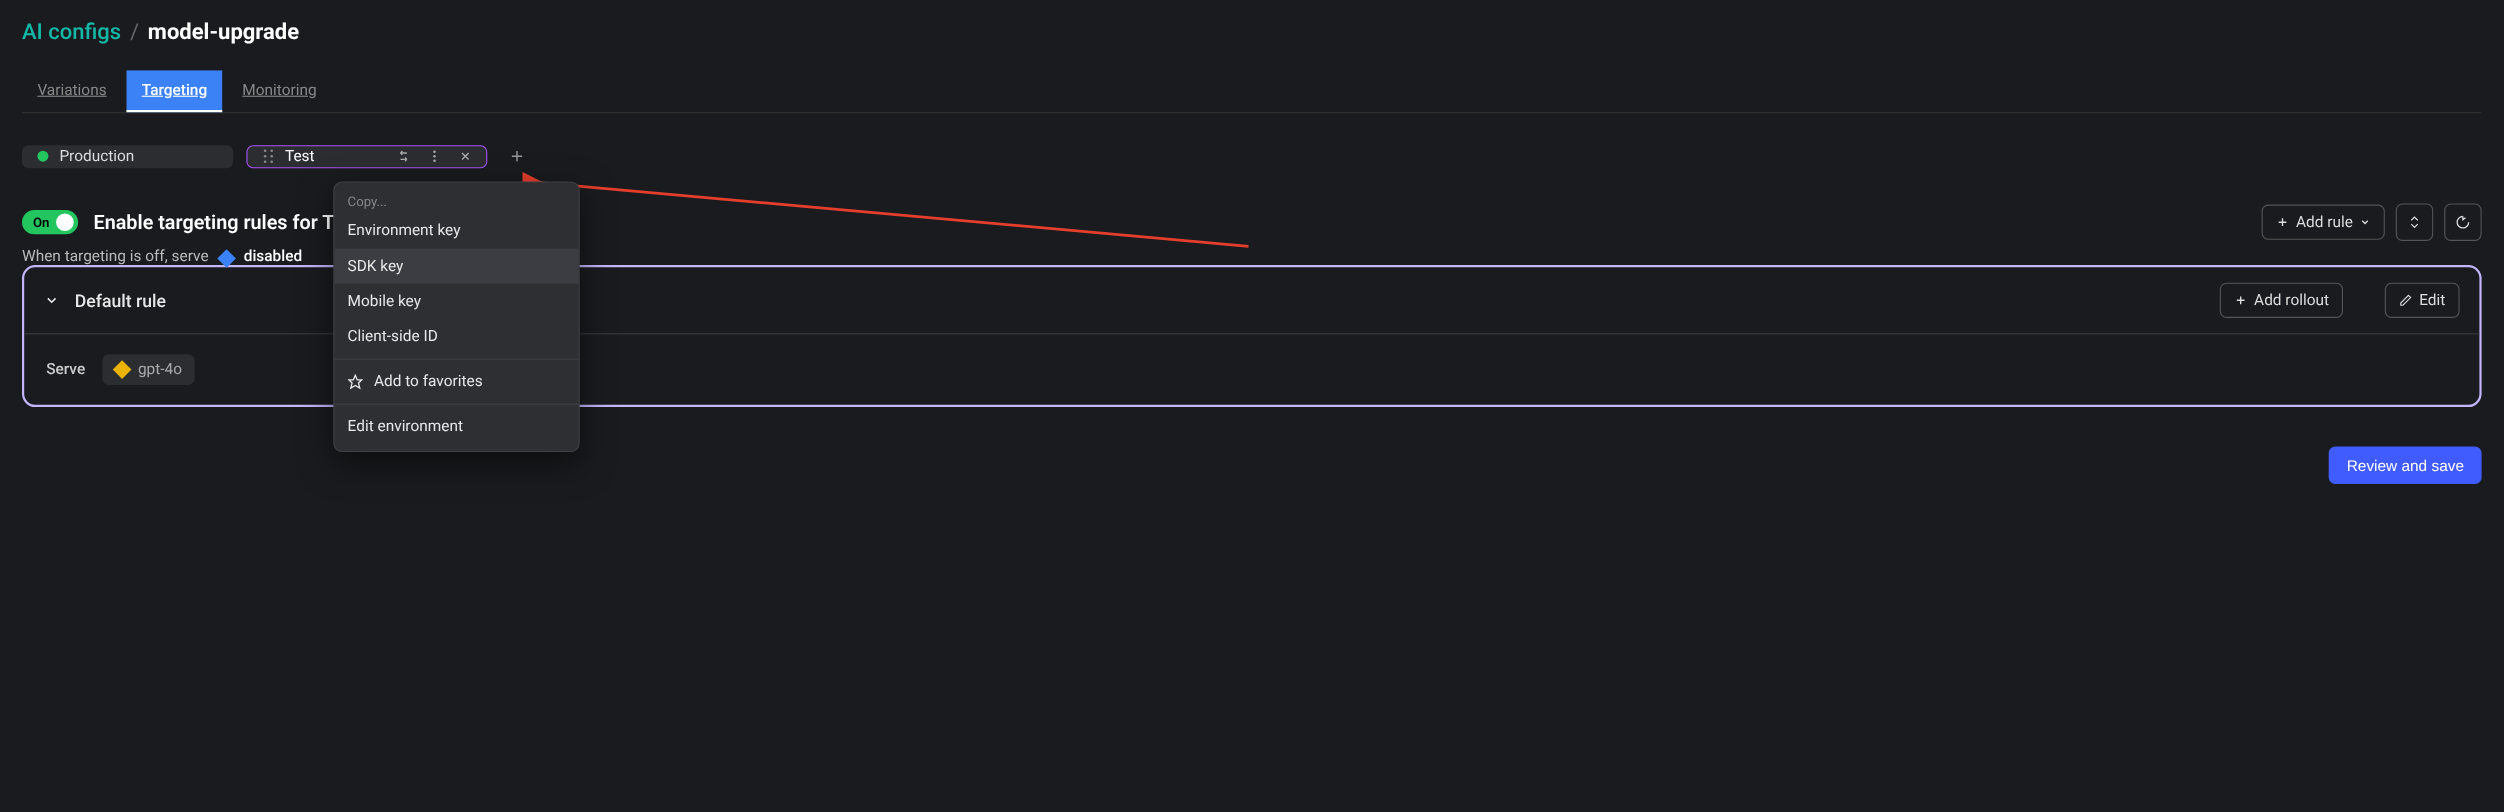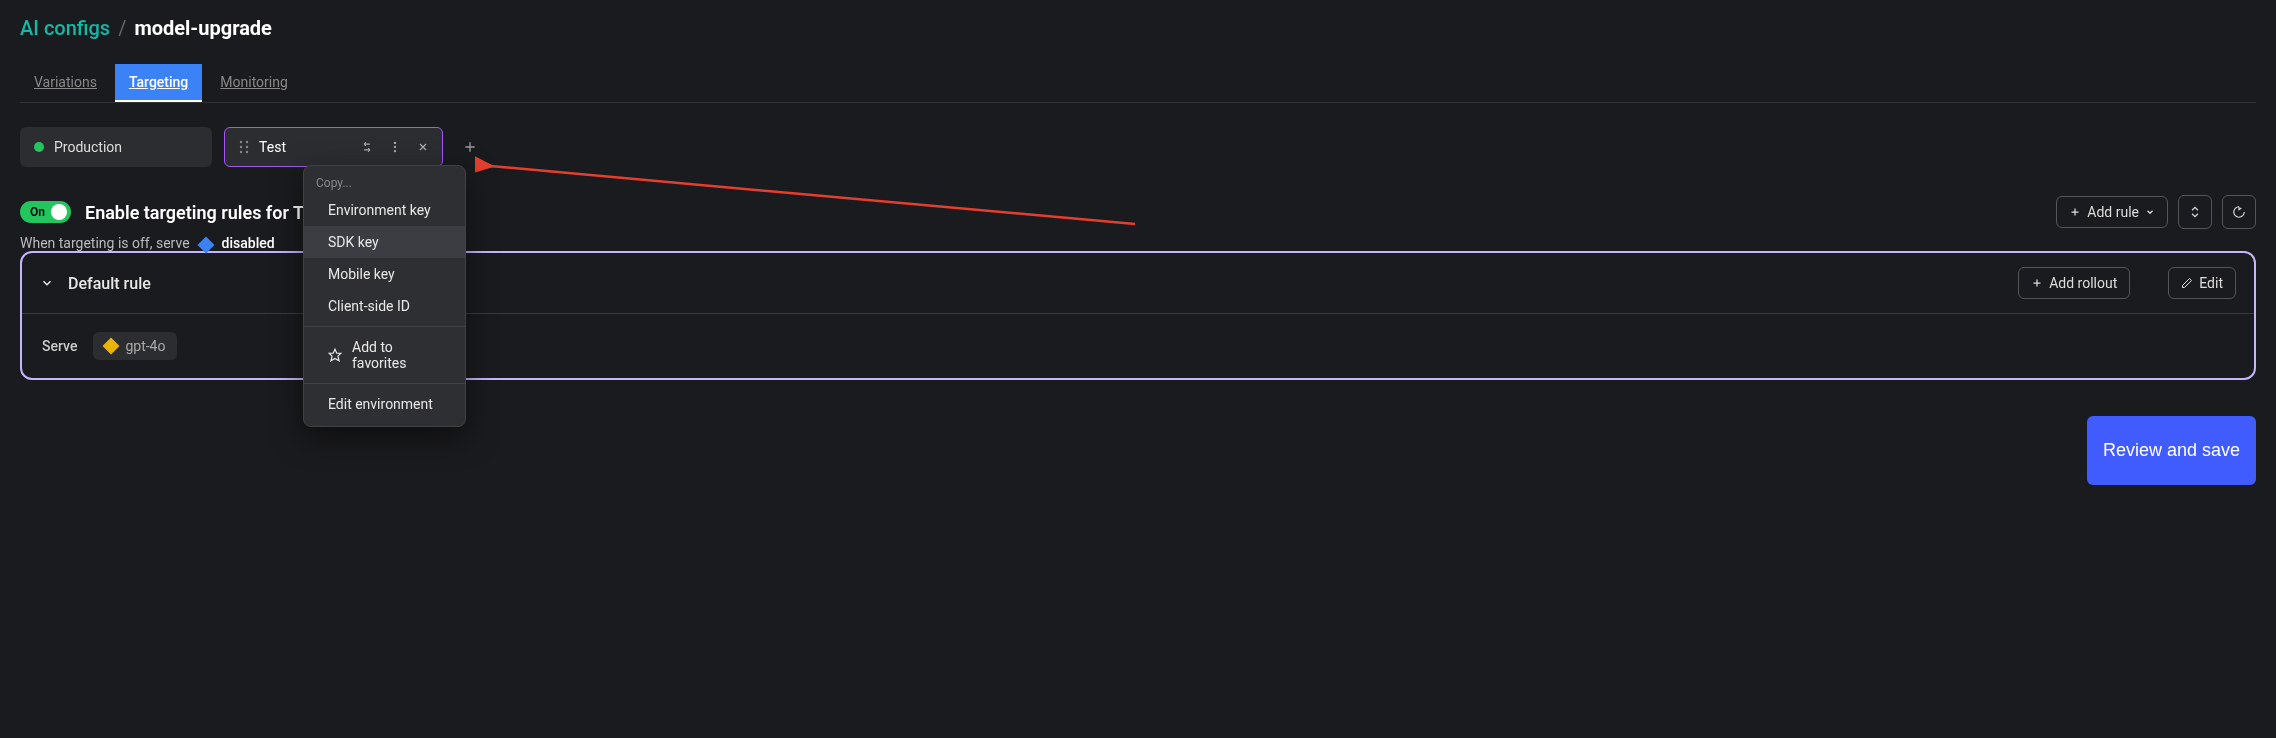--- a/index.html
+++ b/index.html
@@ -51,21 +51,21 @@
       margin-bottom: 28px;
       position: relative;
     }
     .env-chip {
       display: flex;
       align-items: center;
       gap: 10px;
       background: #2c2d31;
       border-radius: 6px;
       padding: 8px 90px 8px 14px;
-      height: 40px;
+      height: 21px;
     }
     .env-chip.selected {
       border: 1px solid #a855f7;
       padding-right: 8px;
     }
     .env-dot {
       width: 10px; height: 10px; border-radius: 50%;
       background: #22c55e;
     }
     .env-name { font-size: 14px; color: #ddd; }
@@ -79,32 +79,32 @@
       width: 30px; height: 30px; display: flex; align-items: center; justify-content: center;
       color: #999; cursor: pointer; font-size: 18px;
     }
 
     .dropdown {
       position: absolute;
       left: 283px; top: 38px;
       background: #2e2f33;
       border: 1px solid #404145;
       border-radius: 8px;
-      width: 163px;
+      width: 224px;
       padding: 6px 0;
       box-shadow: 0 10px 30px rgba(0,0,0,0.5);
       z-index: 10;
     }
     .dropdown .menu-header {
       padding: 4px 12px;
       color: #888;
       font-size: 12px;
     }
     .dropdown .menu-item {
-      padding: 8px 24px;
+      padding: 8px 12px;
       cursor: pointer;
       font-size: 14px;
       display: flex; align-items: center; gap: 10px;
     }
     .dropdown .menu-item.hover { background: #3c3d42; }
     .dropdown .sep { height: 1px; background: #404145; margin: 4px 0; }
 
     .targeting-header {
       display: flex;
       align-items: center;
@@ -170,23 +170,23 @@
       background: #2c2d31; border-radius: 6px;
       padding: 6px 12px;
     }
     .serve-pill span.val { color: #aaa; }
 
     .footer {
       display: flex; justify-content: flex-end;
     }
     .btn-primary {
       background: #405cff; color: #fff;
-      border-radius: 6px; padding: 24px 16px;
+      border-radius: 6px; padding: 9px 16px;
       border: none; cursor: pointer;
-      font-size: 18px; font-weight: 500;
+      font-size: 14px; font-weight: 500;
     }
 
     .annotation-arrow {
       position: absolute;
       pointer-events: none;
       z-index: 5;
     }
 
     svg { display: block; }
   </style>

